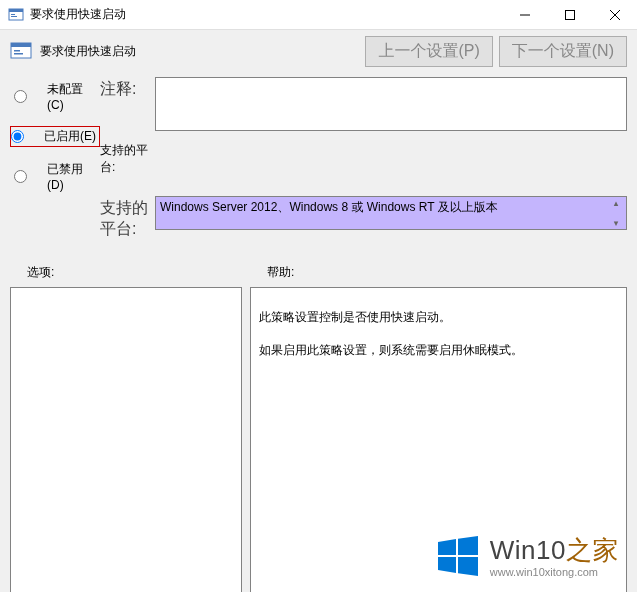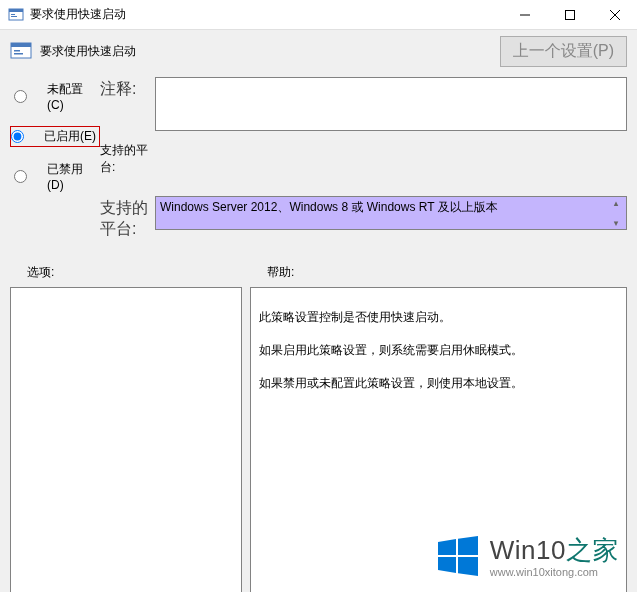--- a/index.html
+++ b/index.html
@@ -197,21 +197,21 @@
       flex-direction: column;
       align-items: flex-start;
     }
     .watermark-main {
       font-size: 26px;
       font-weight: 500;
       color: #444;
       letter-spacing: 0.5px;
     }
     .watermark-main .zh {
-      color: #0f766e;
+      color: #a16207;
       font-family: Liberation Serif, serif;
     }
     .watermark-sub {
       font-size: 11px;
       color: #888;
       margin-top: -2px;
     }
     .win-logo {
       width: 44px;
       height: 44px;
@@ -254,20 +254,21 @@
   <span class="header-icon">
     <svg viewBox="0 0 22 22" width="22" height="22">
       <rect x="1" y="3" width="20" height="15" fill="#fff" stroke="#4a7bbd" stroke-width="1"></rect>
       <rect x="1" y="3" width="20" height="4" fill="#4a7bbd"></rect>
       <rect x="4" y="10" width="6" height="1.5" fill="#4a7bbd"></rect>
       <rect x="4" y="13" width="9" height="1.5" fill="#4a7bbd"></rect>
     </svg>
   </span>
   <span class="header-title">要求使用快速启动</span>
   <button class="nav-btn">上一个设置(P)</button>
+  <button class="nav-btn">下一个设置(N)</button>
 </div>
 
 <div class="config-area">
   <div class="config-row">
     <div class="radio-col">
       <label class="radio-item">
         <input type="radio" name="state" style="">
         <span>未配置(C)</span>
       </label>
       <label class="radio-item highlighted">
@@ -304,21 +305,20 @@
 <div class="labels-row">
   <div class="left-label">选项:</div>
   <div class="right-label">帮助:</div>
 </div>
 
 <div class="panels-row">
   <div class="panel options"></div>
   <div class="panel help">
     <div class="help-line">此策略设置控制是否使用快速启动。</div>
     <div class="help-line">如果启用此策略设置，则系统需要启用休眠模式。</div>
-    <div class="help-line">如果禁用或未配置此策略设置，则使用本地设置。</div>
   </div>
 </div>
 
 <div class="watermark">
   <span class="win-logo">
     <svg viewBox="0 0 44 44" width="44" height="44">
       <polygon points="2,8 20,5 20,21 2,21" fill="#0078d7"></polygon>
       <polygon points="22,4.7 42,2 42,21 22,21" fill="#0078d7"></polygon>
       <polygon points="2,23 20,23 20,39 2,36" fill="#0078d7"></polygon>
       <polygon points="22,23 42,23 42,42 22,39.3" fill="#0078d7"></polygon>

